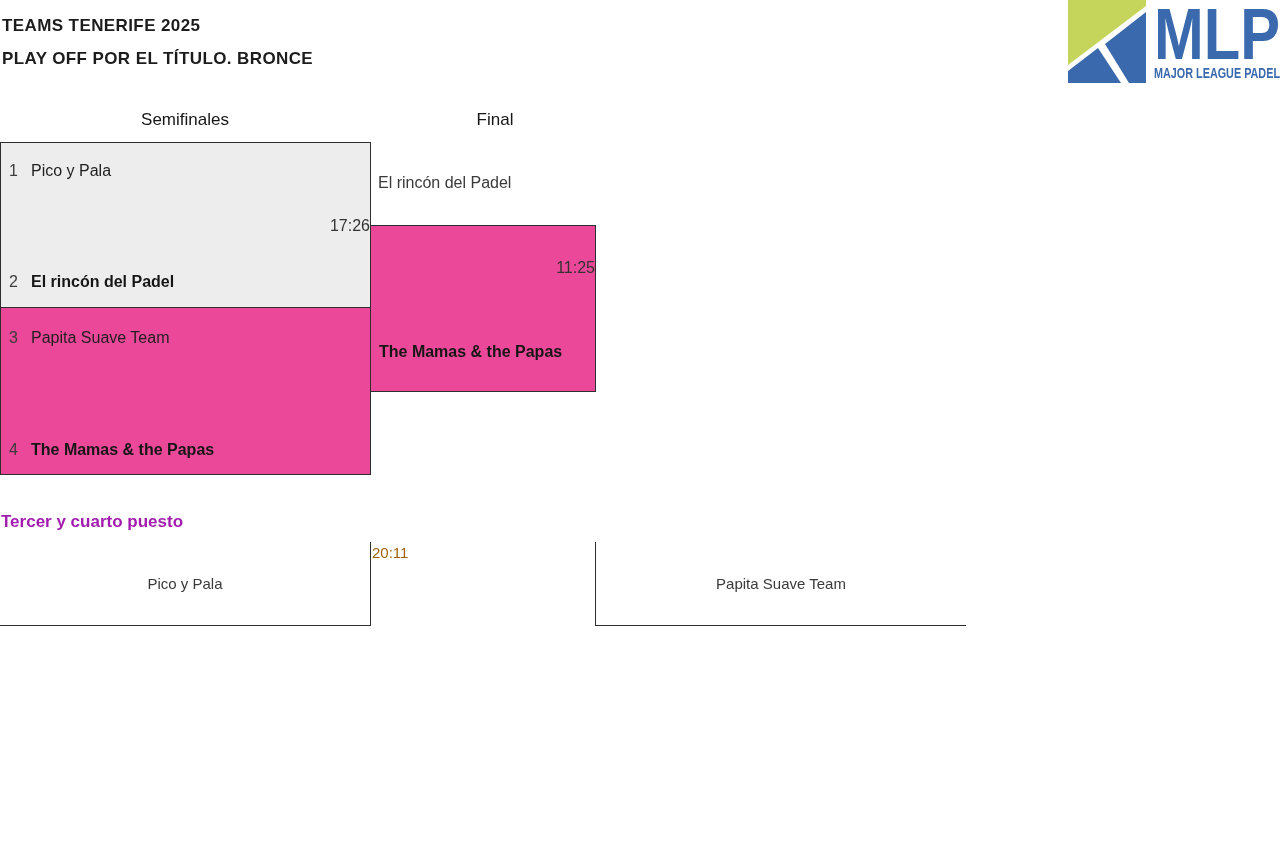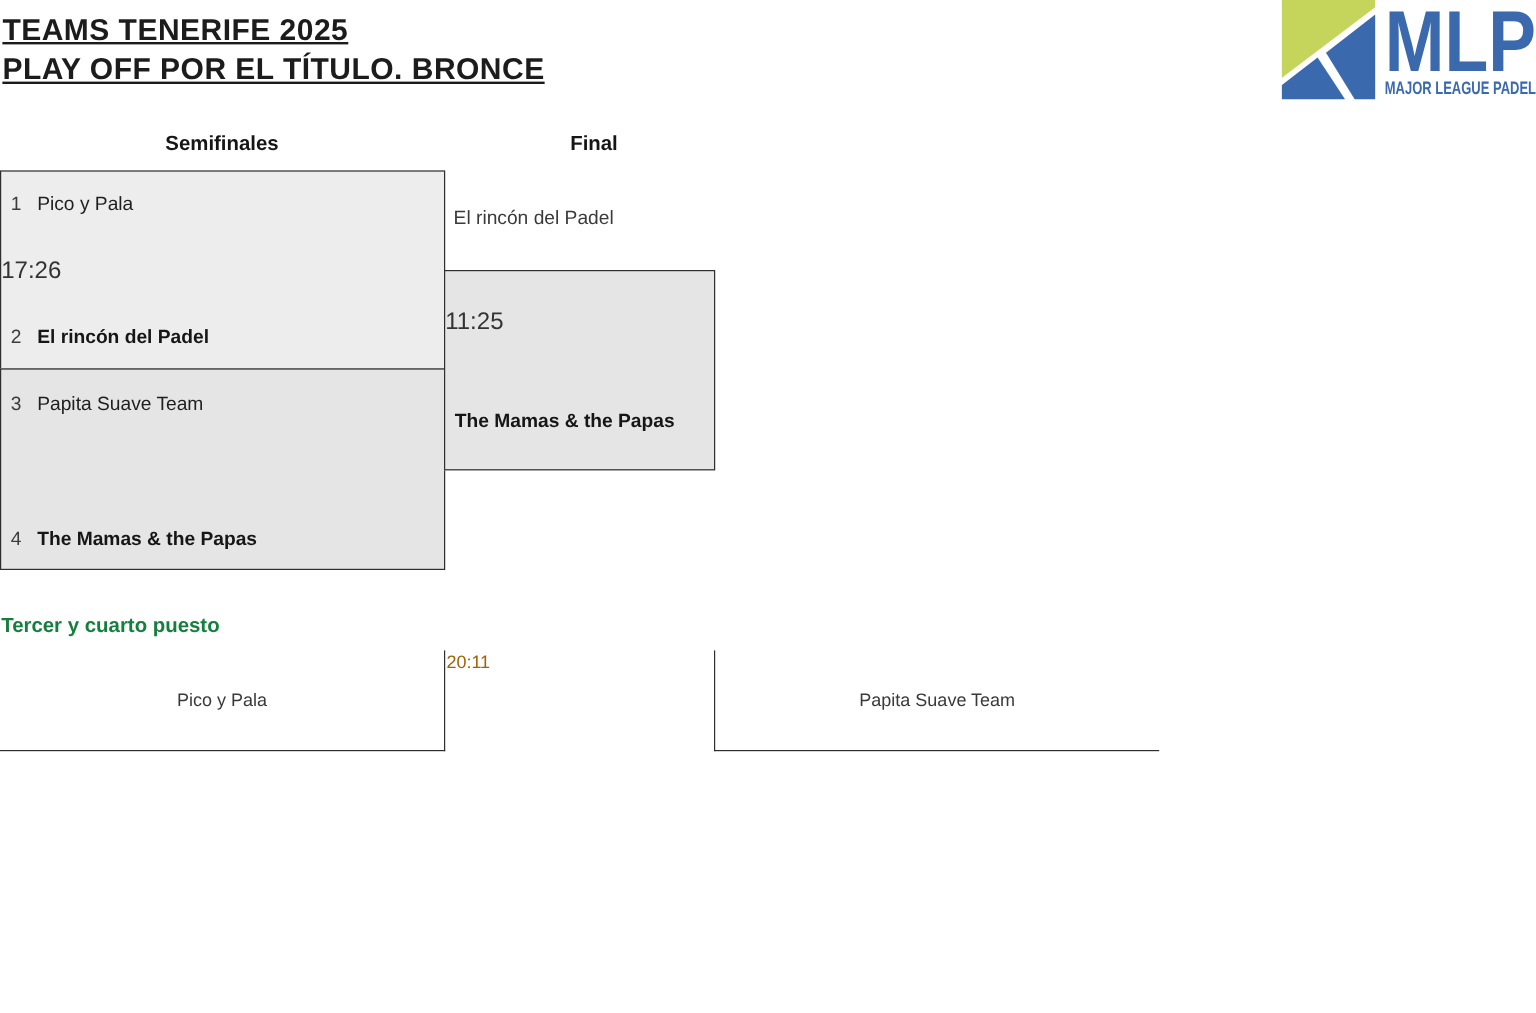--- a/index.html
+++ b/index.html
@@ -9,45 +9,44 @@
     font-family: "Liberation Sans", sans-serif;
     color: #1e1e1e;
     position: relative;
     overflow: hidden;
   }
   .abs { position: absolute; }
 
   
   .page-title {
     left: 2px; top: 9px;
-    font-size: 25px; font-weight: bold;
+    font-size: 17px; font-weight: bold;
     letter-spacing: 0.4px;
     line-height: 33px;
     color: #1c1c1c;
     white-space: nowrap;
-    text-decoration: underline;
   }
 
   
   .logo { left: 1068px; top: 0; width: 172px; height: 83px; }
 
   
   .round-header {
     top: 110px; height: 20px;
-    font-size: 17px; font-weight: bold;
+    font-size: 17px; font-weight: normal;
     color: #161616; text-align: center; line-height: 20px;
   }
   .round-header.semis { left: 0; width: 370px; }
   .round-header.final { left: 382px; width: 226px; }
 
   
   .match-box {
     border: 1px solid #2e2e2e;
     box-sizing: border-box;
-    background: #e5e5e5;
+    background: #ec4899;
   }
   .match-box.shaded { background: #ededed; }
   .sf1 { left: 0; top: 142px; width: 371px; height: 166px; }
   .sf2 { left: 0; top: 307px; width: 371px; height: 168px; }
   .final-box { left: 370px; top: 225px; width: 226px; height: 167px; }
 
   .team-row {
     position: absolute; left: 8px; right: 8px;
     display: flex; align-items: center;
     font-size: 16px; line-height: 20px;
@@ -55,22 +54,22 @@
   }
   .team-row .seed {
     width: 14px; margin-right: 8px;
     color: #3c3c3c; font-weight: normal; flex: 0 0 auto;
   }
   .team-row .name { color: #1f1f1f; }
   .team-row.winner .name { font-weight: bold; color: #161616; }
 
   .match-time {
     position: absolute; left: 0; right: 0;
-    text-align: left;
-    font-size: 20px; line-height: 20px; color: #333333;
+    text-align: right;
+    font-size: 16px; line-height: 20px; color: #333333;
   }
 
   
   .sf1 .row-a { top: 18px; }
   .sf1 .time  { top: 73px; }
   .sf1 .row-b { top: 129px; }
   .sf2 .row-a { top: 20px; }
   .sf2 .time  { top: 76px; }
   .sf2 .row-b { top: 132px; }
 
@@ -80,21 +79,21 @@
     font-size: 16px; line-height: 20px;
     color: #3a3a3a; white-space: nowrap;
   }
   .final-box .time { top: 32px; }
   .final-box .row-b { top: 116px; }
 
   
   .tp-heading {
     left: 1px; top: 512px;
     font-size: 17px; font-weight: bold;
-    color: #15803d; white-space: nowrap;
+    color: #a21caf; white-space: nowrap;
   }
   .tp-box {
     top: 542px; width: 371px; height: 84px;
     box-sizing: border-box;
   }
   .tp-box.left  { left: 0; border-right: 1px solid #2e2e2e; border-bottom: 1px solid #2e2e2e; }
   .tp-box.right { left: 595px; border-left: 1px solid #2e2e2e; border-bottom: 1px solid #2e2e2e; }
   .tp-team {
     position: absolute; left: 0; right: 0; top: 32px;
     text-align: center;

